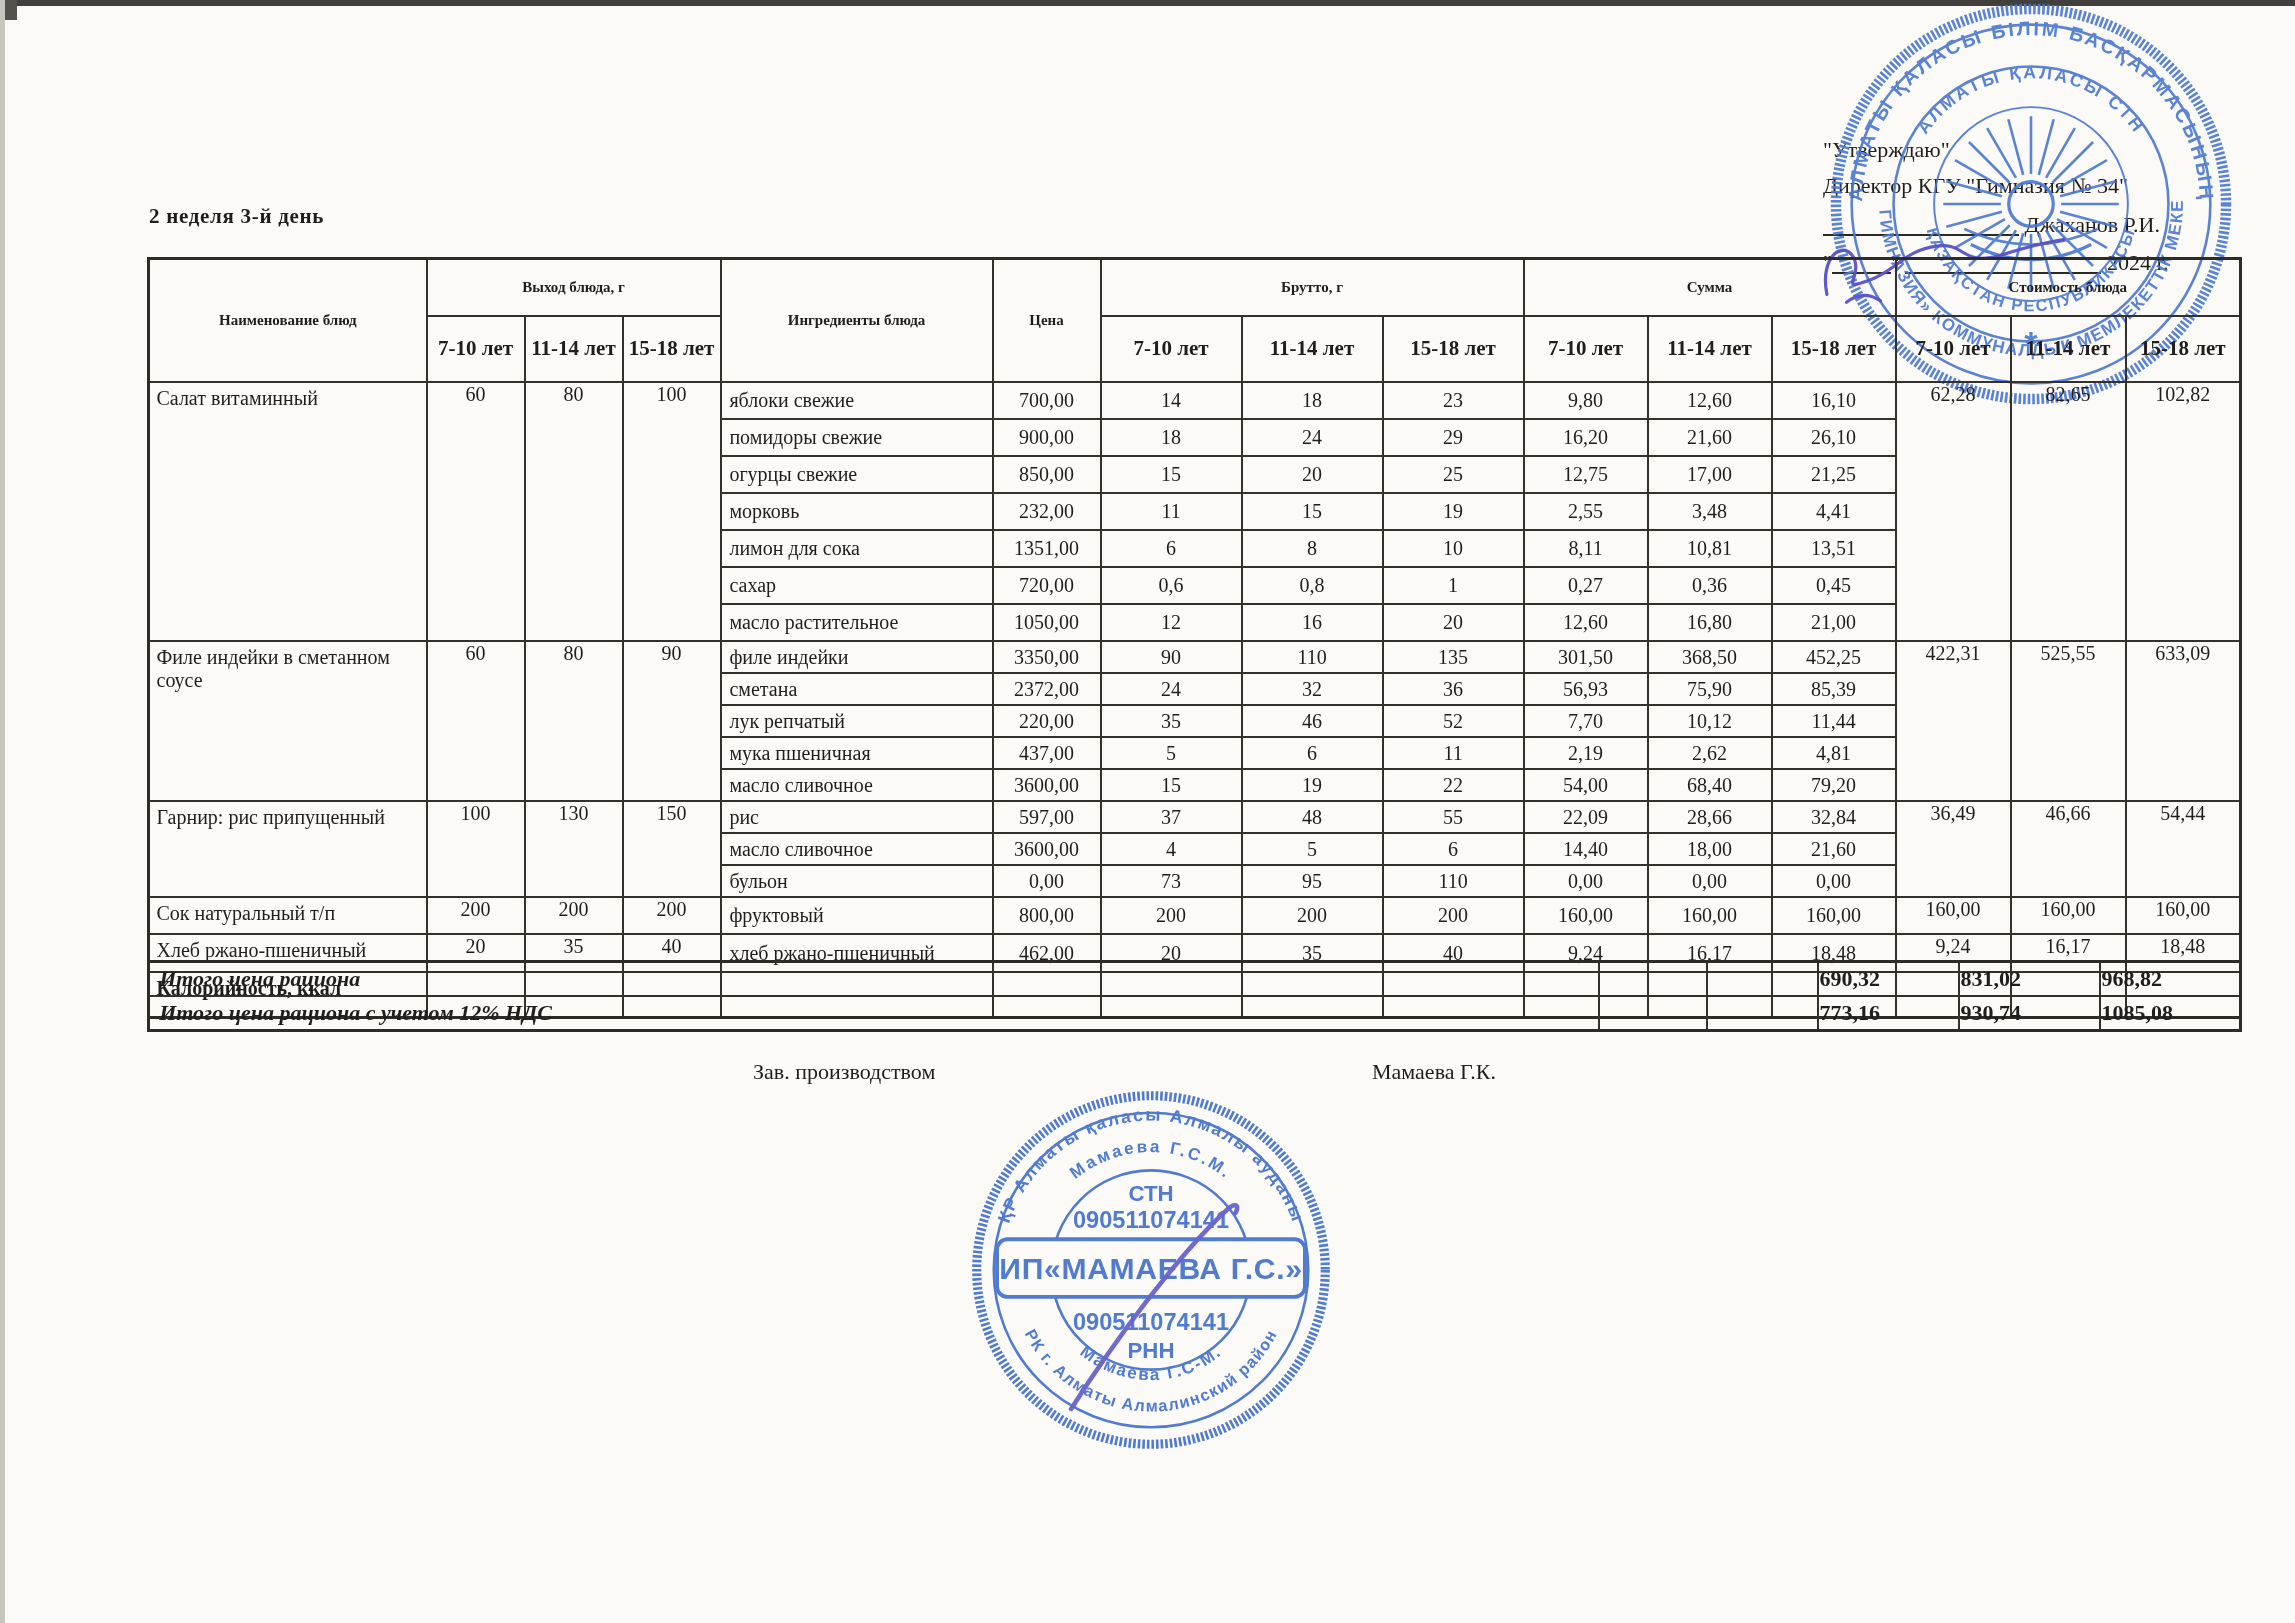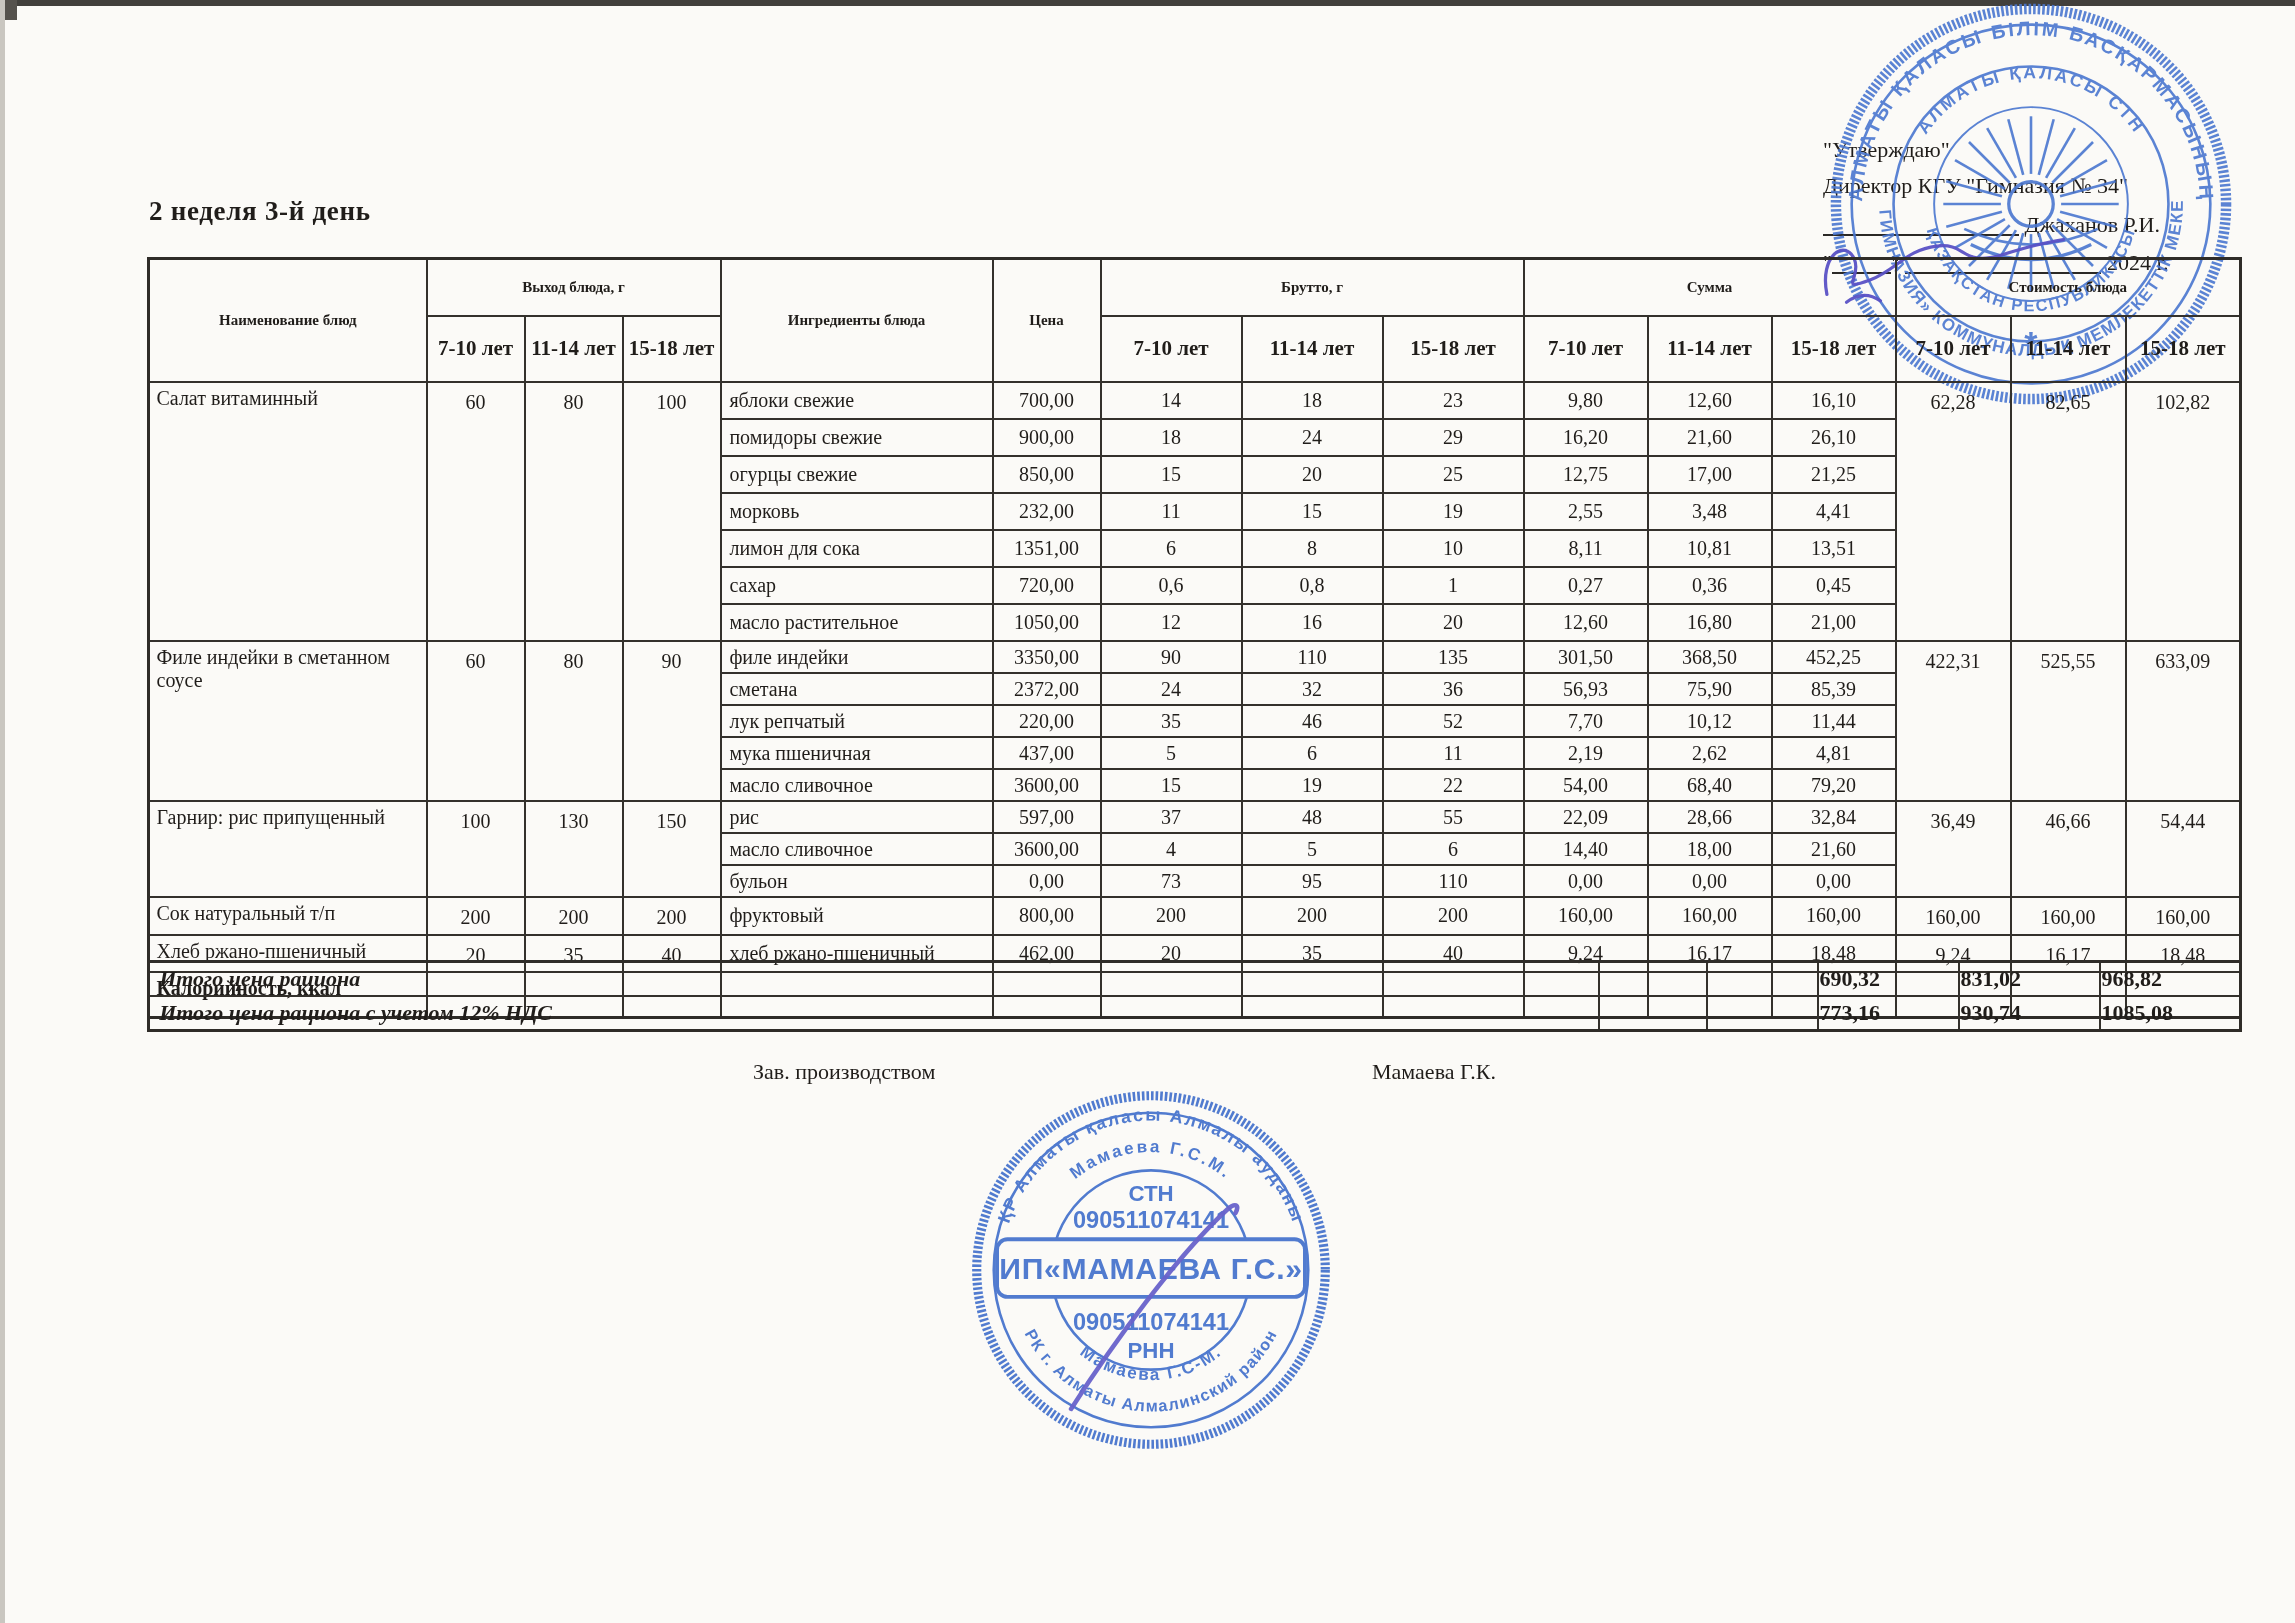--- a/index.html
+++ b/index.html
@@ -2,42 +2,42 @@
 <html style="font-size:10.5px"><head>
 <meta charset="utf-8">
 <style>
   html,body{margin:0;padding:0;background:#d9d7d3;}
   .page{position:relative;width:2295px;height:1624px;background:#fbfaf7;overflow:hidden;
         font-family:"Liberation Serif","DejaVu Serif",serif;color:#201d1a;}
   .scan-strip{position:absolute;top:0;left:0;width:2295px;height:5.9px;background:#42403c;}
   .scan-notch{position:absolute;top:0;left:0;width:17px;height:19.6px;background:#55524d;}
   .scan-edge-left{position:absolute;top:0;left:0;width:4.6px;height:1624px;background:#c9c6c0;}
 
-  .doc-title{position:absolute;left:149px;top:196px;font-size:27px;font-weight:bold;letter-spacing:0.7px;}
+  .doc-title{position:absolute;left:149px;top:204px;font-size:21px;font-weight:bold;letter-spacing:0.7px;}
 
   
   .approval{position:absolute;left:1823px;top:139px;width:452px;font-size:22px;line-height:1.0;}
   .approval div{margin-bottom:14.4px;}
   .uline{display:inline-block;border-bottom:2px solid #2b2926;height:22px;vertical-align:bottom;}
   .u300{width:196px;} .u90{width:59px;} .u330{width:196px;}
   .appr-name-line{white-space:nowrap;}
 
   
   .menu-table{position:absolute;left:147px;top:257px;width:2092px;border-collapse:collapse;
               table-layout:fixed;border:3.3px solid #2f2c28;}
   .menu-table th{border:2px solid #34312c;font-weight:bold;font-size:15px;text-align:center;
                  vertical-align:middle;padding:1.3px 2.6px;overflow:hidden;}
   .menu-table td{border:2px solid #34312c;font-size:20px;text-align:center;vertical-align:middle;
                  padding:0 5.2px;overflow:hidden;}
   tr.h1 th{height:52px;} tr.h2 th{height:62px;font-size:21px;}
   .h-salad td{height:35px;} .h-turkey td{height:30px;} .h-garnish td{height:30px;}
   .h-juice td{height:27.5px;} .h-bread td{height:27.5px;} .row-cal td{height:35px;}
   td.name{text-align:left;vertical-align:top;padding:3.9px 6.5px;border-radius:26px;}
   td.ing{text-align:left;padding-left:7.9px;}
-  td.top{vertical-align:top;padding-top:8px;}
+  td.top{vertical-align:top;padding-top:0;}
   td.bold{font-weight:bold;}
 
   .totals-table{position:absolute;left:147px;top:960px;width:2092px;border-collapse:collapse;
                 table-layout:fixed;border:3.3px solid #2f2c28;}
   .totals-table td{border:2px solid #34312c;font-size:22px;height:30px;vertical-align:middle;overflow:hidden;}
   td.t-label{font-weight:bold;font-style:italic;text-align:left;padding-left:9.2px;}
   td.t-val{font-weight:bold;text-align:left;padding-right:9.2px;}
 
   .sig-label{position:absolute;left:753px;top:1059px;font-size:22px;}
   .sig-name{position:absolute;left:1372px;top:1059px;font-size:22px;}

